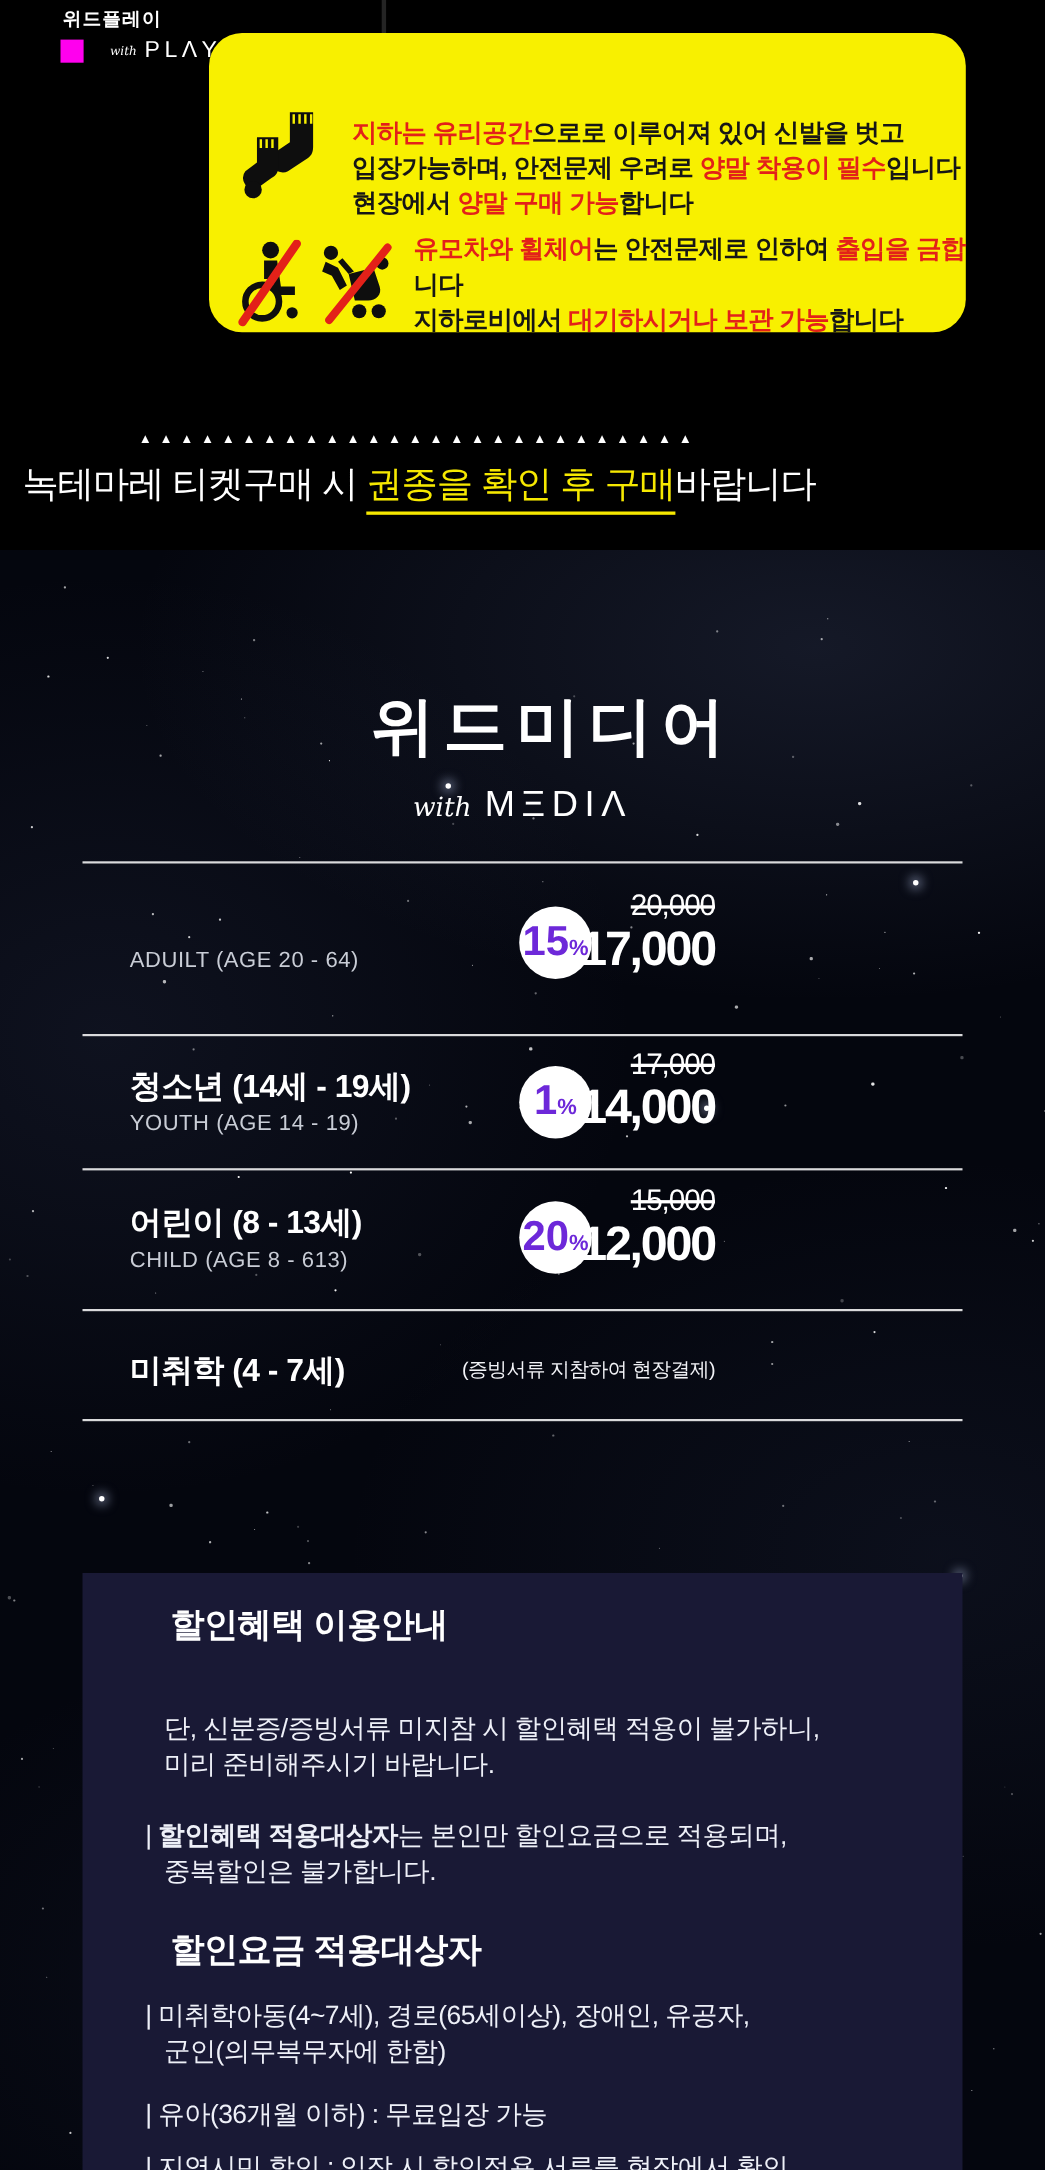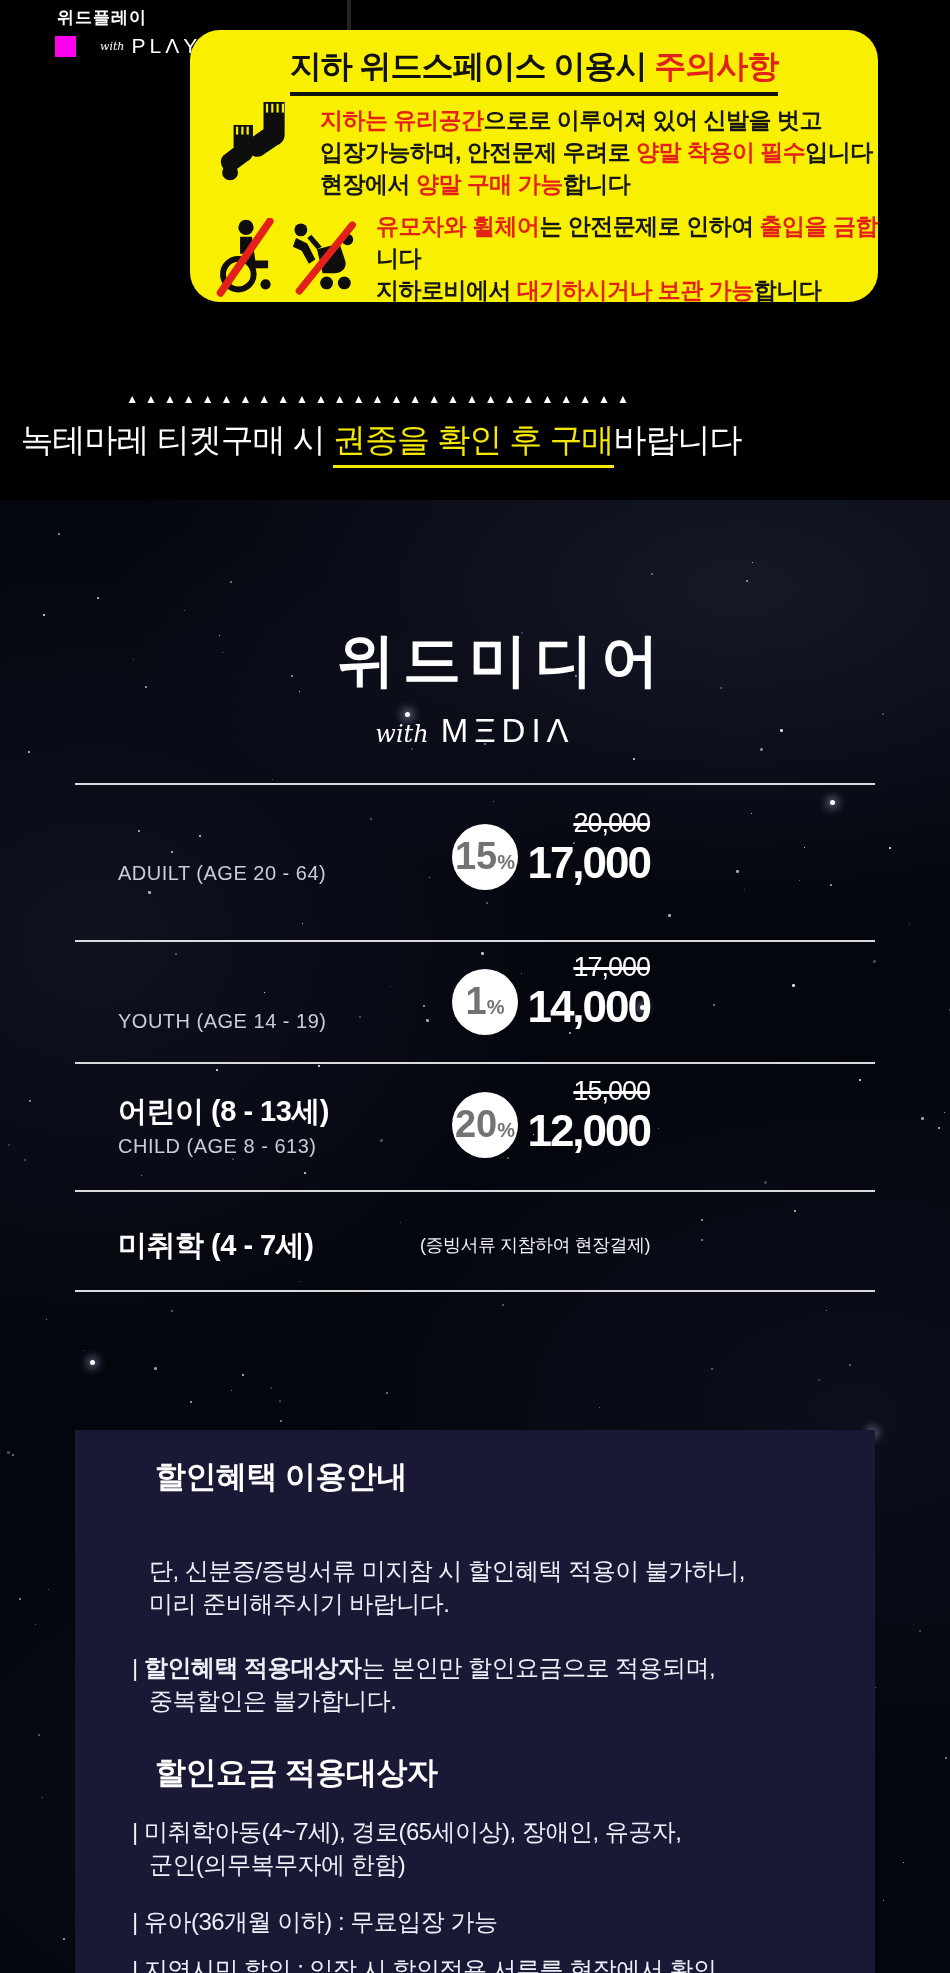--- a/index.html
+++ b/index.html
@@ -44,22 +44,22 @@
   .space-content{position:absolute;inset:0;z-index:2;}
   .media-title{position:absolute;top:122px;left:0;width:100%;text-align:center;
                font-size:58px;font-weight:bold;color:#fff;letter-spacing:8px;margin-left:27px;}
   .media-sub{position:absolute;top:212px;left:0;width:100%;display:flex;justify-content:center;align-items:baseline;gap:12px;color:#fff;}
   .media-sub .w{font-family:"DejaVu Serif",serif;font-style:italic;font-size:24px;}
   .media-sub .m{font-size:33px;letter-spacing:6px;font-weight:500;}
   .hr{position:absolute;left:75px;width:800px;height:2px;background:rgba(255,255,255,.85);}
   
   .row-ko{position:absolute;left:118px;font-size:29px;font-weight:bold;color:#fff;letter-spacing:-0.5px;}
   .row-en{position:absolute;left:118px;font-size:20px;color:#c9cdd6;letter-spacing:0.5px;}
-  .disc-circle{position:absolute;left:452px;width:66px;height:66px;background:#fff;border-radius:50%;
-               display:flex;align-items:baseline;justify-content:center;color:#737373;}
+  .disc-circle{position:absolute;left:472px;width:66px;height:66px;background:#fff;border-radius:50%;
+               display:flex;align-items:baseline;justify-content:center;color:#6d28d9;}
   .disc-num{font-size:38px;font-weight:bold;line-height:64px;}
   .disc-pct{font-size:20px;font-weight:bold;}
   .price-old{position:absolute;right:300px;font-size:27px;color:#fff;text-decoration:line-through;
              text-decoration-thickness:2.5px;letter-spacing:-1px;}
   .price-new{position:absolute;right:300px;font-size:44px;font-weight:bold;color:#fff;letter-spacing:-2px;}
   .row-note{position:absolute;right:300px;font-size:18px;color:#f2f3f7;letter-spacing:-0.5px;}
   
   .info-box{position:absolute;left:75px;top:930px;width:800px;height:543px;background:#191935;}
   .info-title{position:absolute;left:80px;top:26px;font-size:31px;font-weight:bold;color:#fff;letter-spacing:-0.5px;}
   .info-line{position:absolute;left:57px;font-size:24px;color:#eef0f8;letter-spacing:-0.5px;white-space:nowrap;}
@@ -74,25 +74,20 @@
   <div class="top-section">
     <div class="brand">위드플레이</div>
     <div class="brand-row">
       <div class="magenta-square"></div>
       <span class="brand-with">with</span>
       <span class="brand-play">PLΛY</span>
     </div>
     <div class="top-line"></div>
 
     <div class="caution-box">
-      <div class="caution-title">
-        <span class="u">
-          <span>지하 위드스페이스 이용시 </span><span class="red">주의사항</span>
-        </span>
-      </div>
 
       <div class="c-row c-row1">
         <div class="icon-wrap">
           <svg width="88" height="96" viewBox="0 0 100 108">
             <g fill="#0e0e0e">
               <path d="M54 4 h24 v36 c0 6 -2 10 -8 13 l-18 12 a12 12 0 0 1 -14 -19 l16 -11 z"></path>
               <path d="M20 30 h22 v30 c0 6 -2 9 -7 12 l-14 10 a11 11 0 0 1 -13 -17 l12 -9 z"></path>
               <circle cx="16" cy="84" r="9"></circle>
             </g>
             <g stroke="#f8f000" stroke-width="2.5">
@@ -168,20 +163,21 @@
       <div class="hr" style="top:790px"></div>
 
       <div class="row-en" style="top:362px">ADUILT (AGE 20 - 64)</div>
       <div class="disc-circle" style="top:324px">
         <span class="disc-num">15</span>
           <span class="disc-pct">%</span>
       </div>
       <div class="price-old" style="top:308px">20,000</div>
       <div class="price-new" style="top:338px">17,000</div>
 
+      <div class="row-ko" style="top:468px">청소년 (14세 - 19세)</div>
       <div class="row-en" style="top:510px">YOUTH (AGE 14 - 19)</div>
       <div class="disc-circle" style="top:469px">
         <span class="disc-num">1</span>
           <span class="disc-pct">%</span>
       </div>
       <div class="price-old" style="top:452px">17,000</div>
       <div class="price-new" style="top:482px">14,000</div>
 
       <div class="row-ko" style="top:592px">어린이 (8 - 13세)</div>
       <div class="row-en" style="top:635px">CHILD (AGE 8 - 613)</div>

